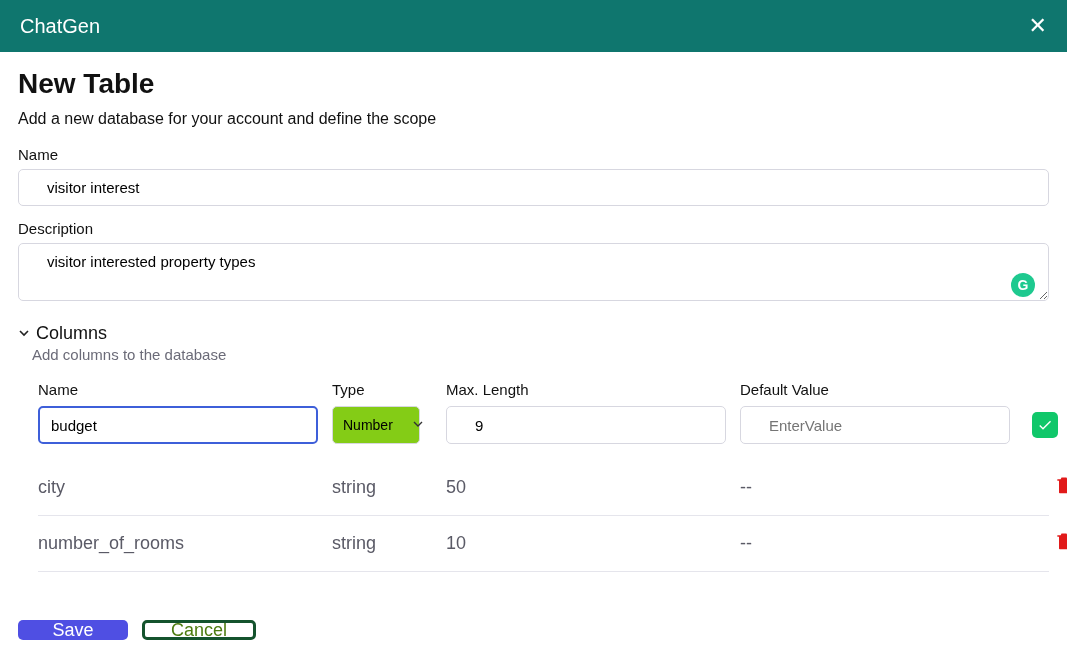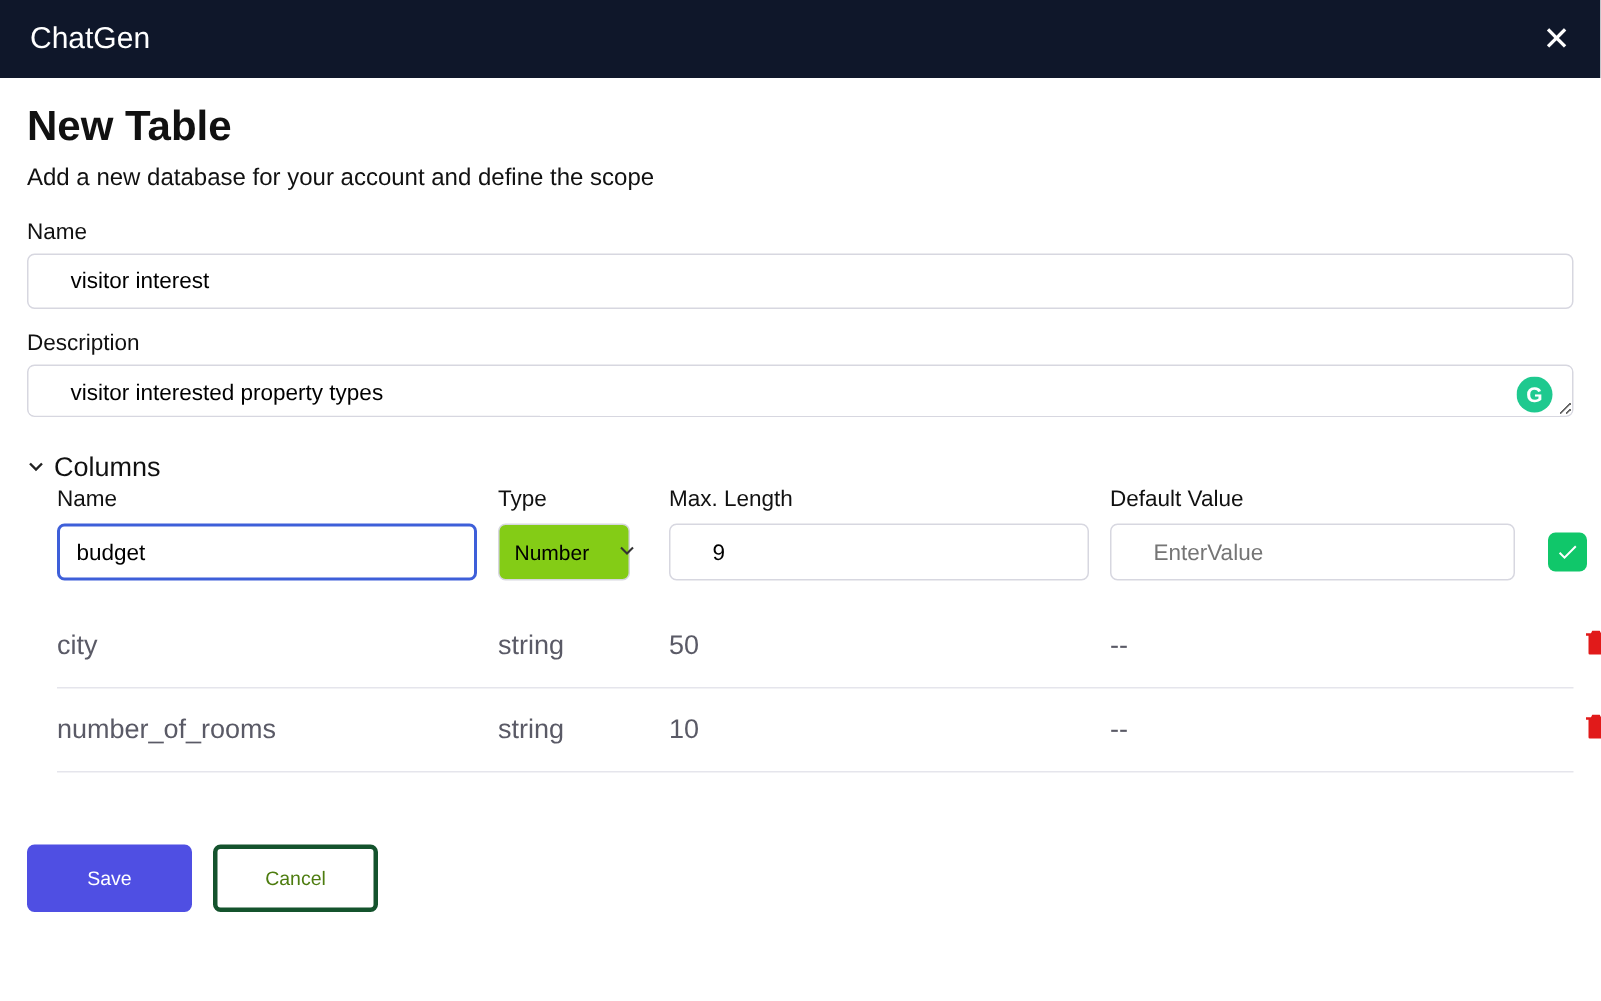--- a/index.html
+++ b/index.html
@@ -5,21 +5,21 @@
   * { box-sizing: border-box; margin: 0; padding: 0; }
   html, body {
     width: 1067px;
     height: 667px;
     font-family: "Segoe UI", Arial, sans-serif;
     background: #fff;
     color: #111;
     overflow: hidden;
   }
   .titlebar {
-    background: #0f172a;
+    background: #0f766e;
     color: #fff;
     height: 52px;
     display: flex;
     align-items: center;
     justify-content: space-between;
     padding: 0 20px;
   }
   .titlebar .app-name { font-size: 20px; font-weight: 500; }
   .titlebar .close { font-size: 22px; cursor: pointer; line-height: 1; }
   .scroll-area {
@@ -37,21 +37,21 @@
     width: 100%;
     border: 1px solid #d7d7e0;
     border-radius: 5px;
     padding: 9px 28px;
     font-size: 15px;
     font-family: inherit;
     outline: none;
     background: #fff;
   }
   .text-input { height: 37px; }
-  .textarea { height: 35px; resize: both; position: relative; }
+  .textarea { height: 58px; resize: both; position: relative; }
   .textarea-wrap { position: relative; margin-bottom: 18px; }
   .grammarly {
     position: absolute;
     right: 14px;
     bottom: 8px;
     width: 24px; height: 24px;
     border-radius: 50%;
     background: #1ec98f;
     display: flex; align-items: center; justify-content: center;
     color: #fff; font-weight: 700; font-size: 14px;
@@ -102,23 +102,23 @@
     font-size: 18px;
   }
   .rows-block { margin-top: 16px; }
   .delete-btn { cursor: pointer; justify-self: end; }
   .delete-btn svg { width: 20px; height: 22px; fill: #e11a1a; }
   .footer-btns {
     margin-top: 48px;
     display: flex; gap: 14px;
   }
   .btn {
-    height: 45px; padding: 0 26px;
+    height: 20px; padding: 0 26px;
     border-radius: 5px;
-    font-size: 13px;
+    font-size: 18px;
     display: inline-flex; align-items: center; justify-content: center;
     cursor: pointer;
     min-width: 110px;
   }
   .btn-primary { background: #4f4fe3; color: #fff; border: none; }
   .btn-secondary { background: #fff; color: #4d7c0f; border: 3px solid #14532d; }
 </style>
 </head>
 <body>
 
@@ -142,20 +142,21 @@
   </div>
 
   <div class="section-head">
     <span class="chev">
       <svg width="12" height="12" viewBox="0 0 12 12">
           <path d="M2 4 L6 8 L10 4" fill="none" stroke="#222" stroke-width="1.6"></path>
         </svg>
     </span>
     <span>Columns</span>
   </div>
+  <div class="section-sub">Add columns to the database</div>
 
   <div class="cols-area">
     <div class="cols-grid">
       <div class="col-header">Name</div>
       <div class="col-header">Type</div>
       <div class="col-header">Max. Length</div>
       <div class="col-header">Default Value</div>
       <div></div>
     </div>
 

